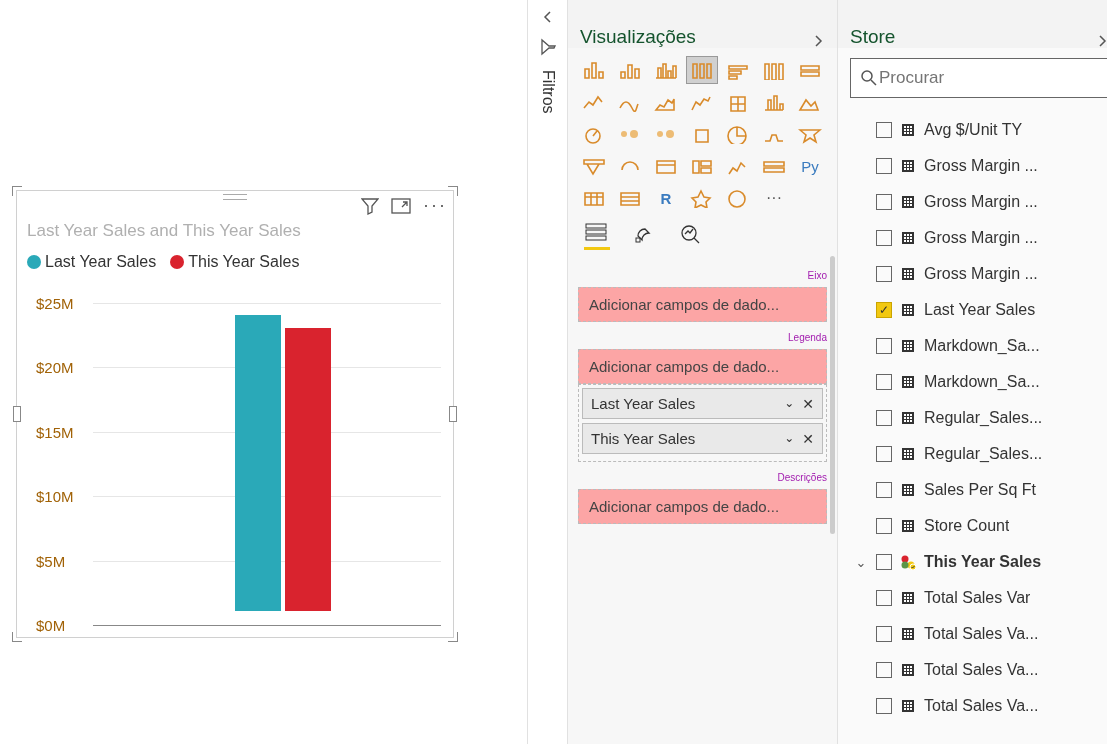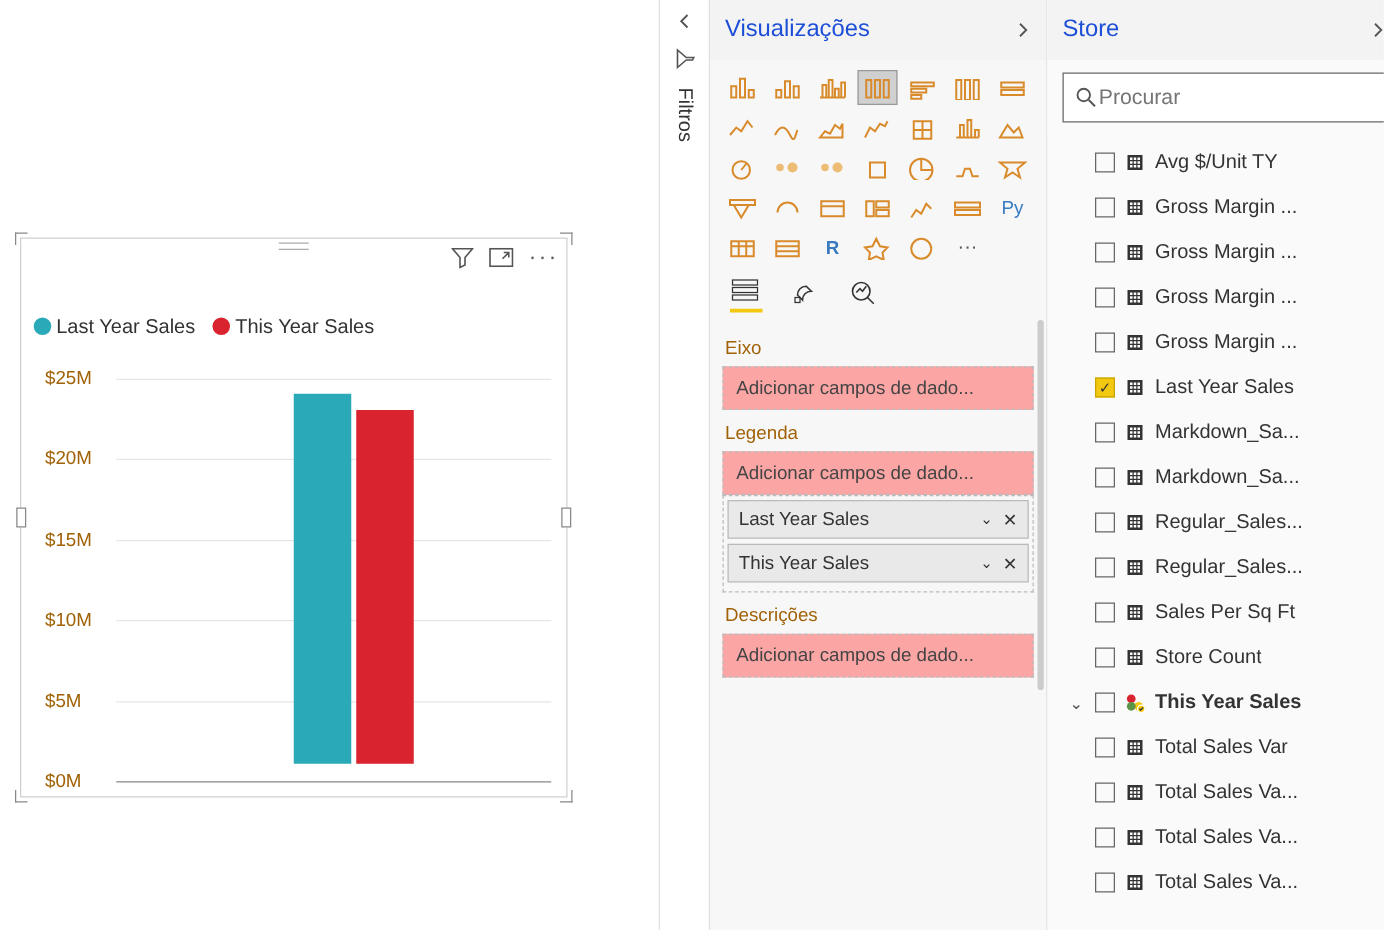--- a/index.html
+++ b/index.html
@@ -21,30 +21,30 @@
 .handle { position: absolute; width: 8px; height: 16px; border: 1px solid #888; background: #fff; }
 .hcorner { position: absolute; width: 10px; height: 10px; border: 1px solid #888; }
 
 
 .filters-rail { flex: 0 0 40px; border-right: 1px solid #e1e1e1; background: #fff; display:flex; flex-direction:column; align-items:center; padding-top:10px; gap:14px; }
 .filters-label { writing-mode: vertical-rl; font-size: 16px; color: #333; }
 
 
 .panel { border-right: 1px solid #e1e1e1; background: #f7f7f7; display: flex; flex-direction: column; }
 .viz-panel { flex: 0 0 270px; }
-.panel-header { height: 48px; display: flex; align-items: center; justify-content: space-between; padding: 0 12px; font-size: 19px; color: #1d4ed8; background: #f3f3f3; }
+.panel-header { height: 48px; display: flex; align-items: flex-end; justify-content: space-between; padding: 0 12px; font-size: 19px; color: #14532d; background: #f3f3f3; }
 .viz-grid { padding: 8px 10px 6px 10px; display: grid; grid-template-columns: repeat(7, 32px); gap: 4px 4px; }
 .viz-ico { width: 32px; height: 28px; display: flex; align-items: center; justify-content: center; border: 1px solid transparent; cursor: pointer; }
 .viz-ico.sel { background: #d0d0d0; border-color: #999; }
 .viz-tabs { display: flex; gap: 22px; padding: 4px 16px 6px 16px; border-bottom: 0; }
 .viz-tab { padding-bottom: 3px; cursor: pointer; }
 .viz-tab.active { border-bottom: 3px solid #f2c811; }
 .wells { padding: 4px 10px 10px 10px; overflow-y: auto; position: relative; }
 .scroll-ind { position:absolute; right:2px; top:0; bottom:0; width:5px; background:#ccc; border-radius:3px; }
-.well-label { font-size: 15px; color: #a16207; margin: 10px 0 6px 2px; }
+.well-label { font-size: 10px; color: #a21caf; margin: 10px 0 6px 2px; text-align: right; }
 .well-drop { border: 1px dashed #bbb; background: #fca5a5; padding: 8px 10px; font-size: 15px; color: #444; white-space: nowrap; overflow: hidden; text-overflow: ellipsis; }
 .well-item { border: 1px solid #bbb; background: #e9e9e9; padding: 6px 8px; font-size: 15px; color: #333; display: flex; align-items: center; justify-content: space-between; margin-bottom: 4px; }
 .well-group { border: 1px dashed #bbb; padding: 3px; }
 
 
 .fields-panel { flex: 1; background: #fafafa; display: flex; flex-direction: column; }
 .search-wrap { padding: 10px 12px; background: #fafafa; }
 .search-box { width: 100%; height: 40px; border: 1px solid #666; display: flex; align-items: center; padding: 0 8px; background: #fff; }
 .search-box input { border: none; outline: none; font-size: 17px; flex: 1; color: #555; }
 .field-list { padding: 4px 6px 4px 16px; overflow-y: auto; }
@@ -80,20 +80,21 @@
           </svg>
         </span>
       <span>
           <svg width="20" height="16" viewBox="0 0 20 16">
             <rect x="1" y="1" width="18" height="14" fill="none" stroke="#555" stroke-width="1.3"></rect>
             <path d="M12 4h4v4M16 4l-5 5" fill="none" stroke="#555" stroke-width="1.3"></path>
           </svg>
         </span>
       <span style="color:#555;font-size:18px;letter-spacing:2px">···</span>
     </div>
+    <div class="tile-title">Last Year Sales and This Year Sales</div>
     <div class="tile-legend">
       <span><span class="lg-swatch" id="sw0" style="background: rgb(42, 169, 184);"></span><span>Last Year Sales</span></span>
       <span><span class="lg-swatch" id="sw1" style="background: rgb(217, 35, 46);"></span><span>This Year Sales</span></span>
     </div>
     <div class="tile-chart" id="chart">
         <div class="y-label" style="top: 336px;">$0M</div>
         <div class="axis-line" style="top: 336px;"></div>
         <div class="y-label" style="top: 271.6px;">$5M</div>
         <div class="grid-line" style="top: 271.6px;"></div>
         <div class="y-label" style="top: 207.2px;">$10M</div>

